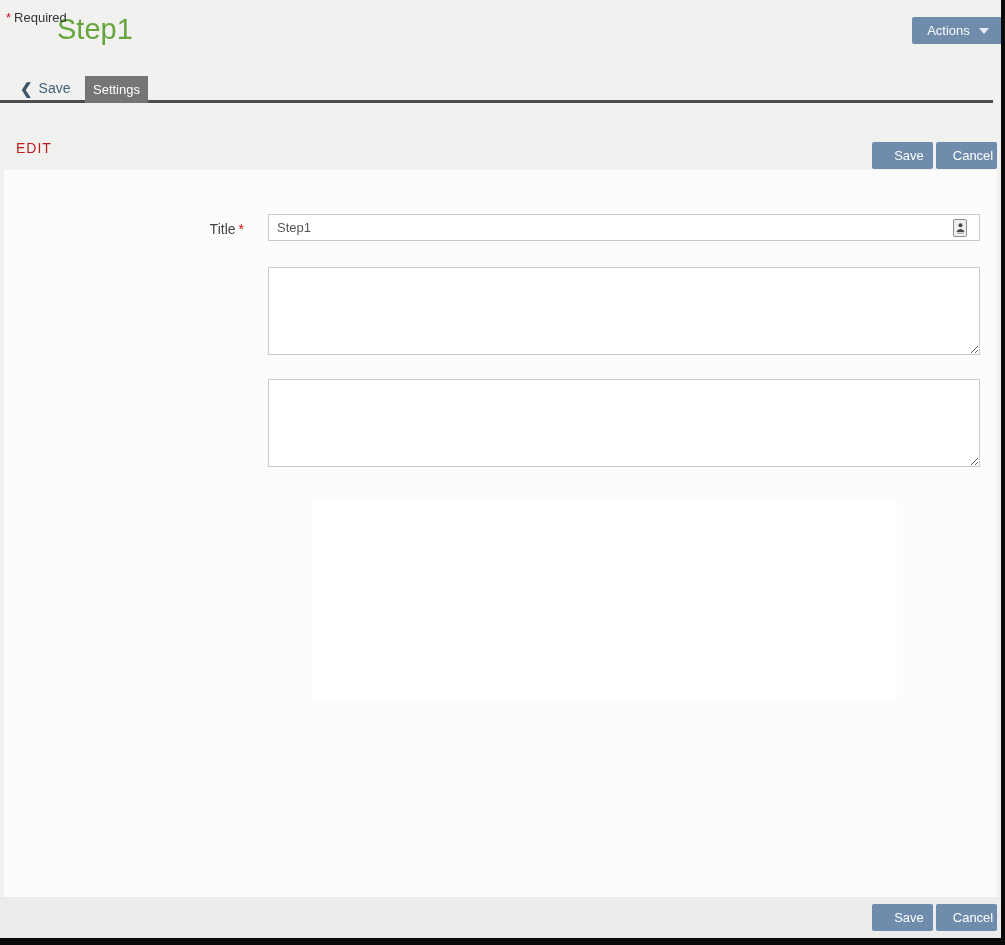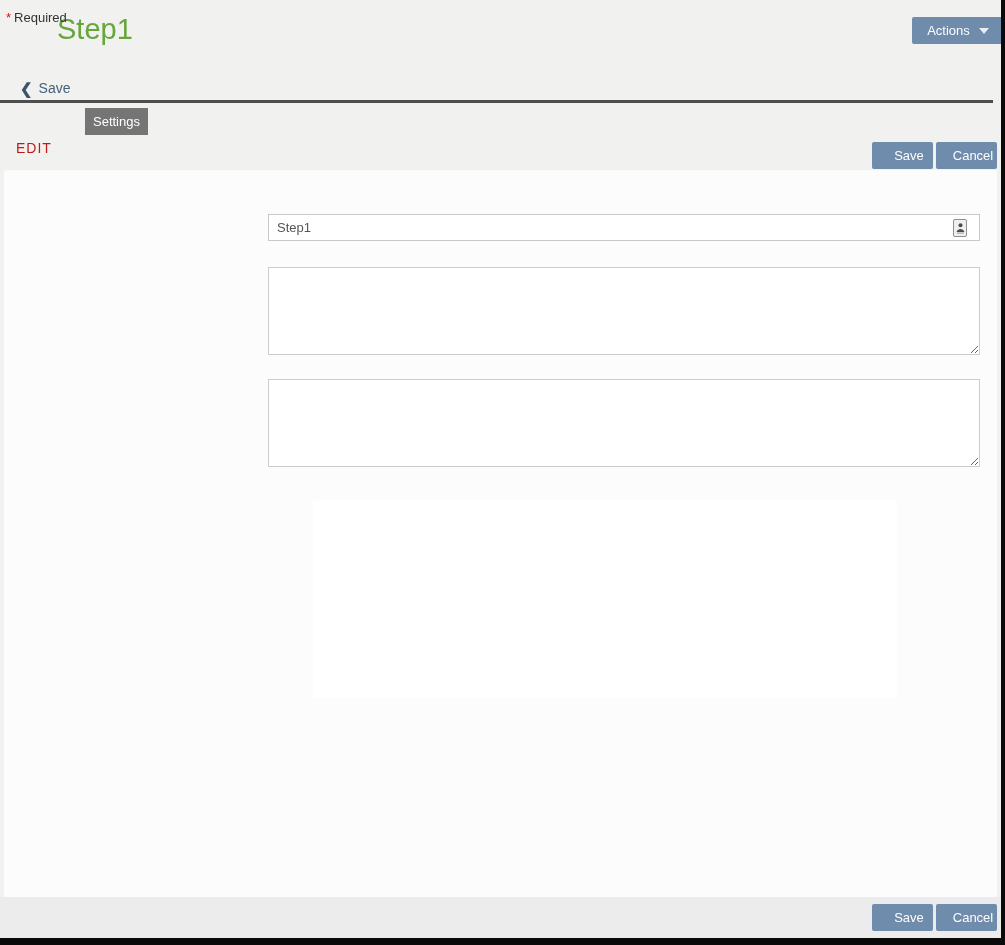--- a/index.html
+++ b/index.html
@@ -43,21 +43,20 @@
     position: absolute; top: 80px; left: 20px;
     display: flex; align-items: center; gap: 6px;
     color: #44617b; font-size: 14px; text-decoration: none; cursor: pointer;
   }
   .back-chevron { font-size: 15px; font-weight: bold; color: #3b546b; line-height: 1; }
   .tab-settings {
     position: absolute; top: 76px; left: 85px; height: 27px; width: 63px;
     background: #757575; color: #ffffff; font-size: 13px;
     display: flex; align-items: center; justify-content: center;
     cursor: default;
-    margin-top: 32px;
   }
 
   
   .edit-heading {
     position: absolute; top: 140px; left: 16px;
     font-size: 14px; color: #b91c1c; letter-spacing: 1px; font-weight: 400;
   }
   .btn {
     position: absolute; width: 61px; height: 27px;
     background: #6f8cad; border: none; border-radius: 2px;
@@ -138,20 +137,23 @@
   <div class="tab-settings">
     <span>Settings</span>
   </div>
 
   <div class="edit-heading">EDIT</div>
   <button class="btn btn-save-top">Save</button>
   <button class="btn btn-cancel-top">Cancel</button>
 
   <div class="form-panel">
 
+    <div class="field-label label-title">
+      <span>Title</span><span class="req-star">*</span>
+    </div>
     <div class="title-input-wrap">
       <input class="title-input" type="text" value="Step1" style="">
       <span class="autofill-icon">
         <svg width="9" height="12" viewBox="0 0 9 12">
           <circle cx="4.5" cy="3.2" r="2" fill="#4a4a4a"></circle>
           <path d="M0.8 9 Q4.5 5.2 8.2 9 L8.2 10 L0.8 10 Z" fill="#4a4a4a"></path>
           <rect x="1" y="10.6" width="7" height="1" fill="#9a9a9a"></rect>
         </svg>
       </span>
     </div>

